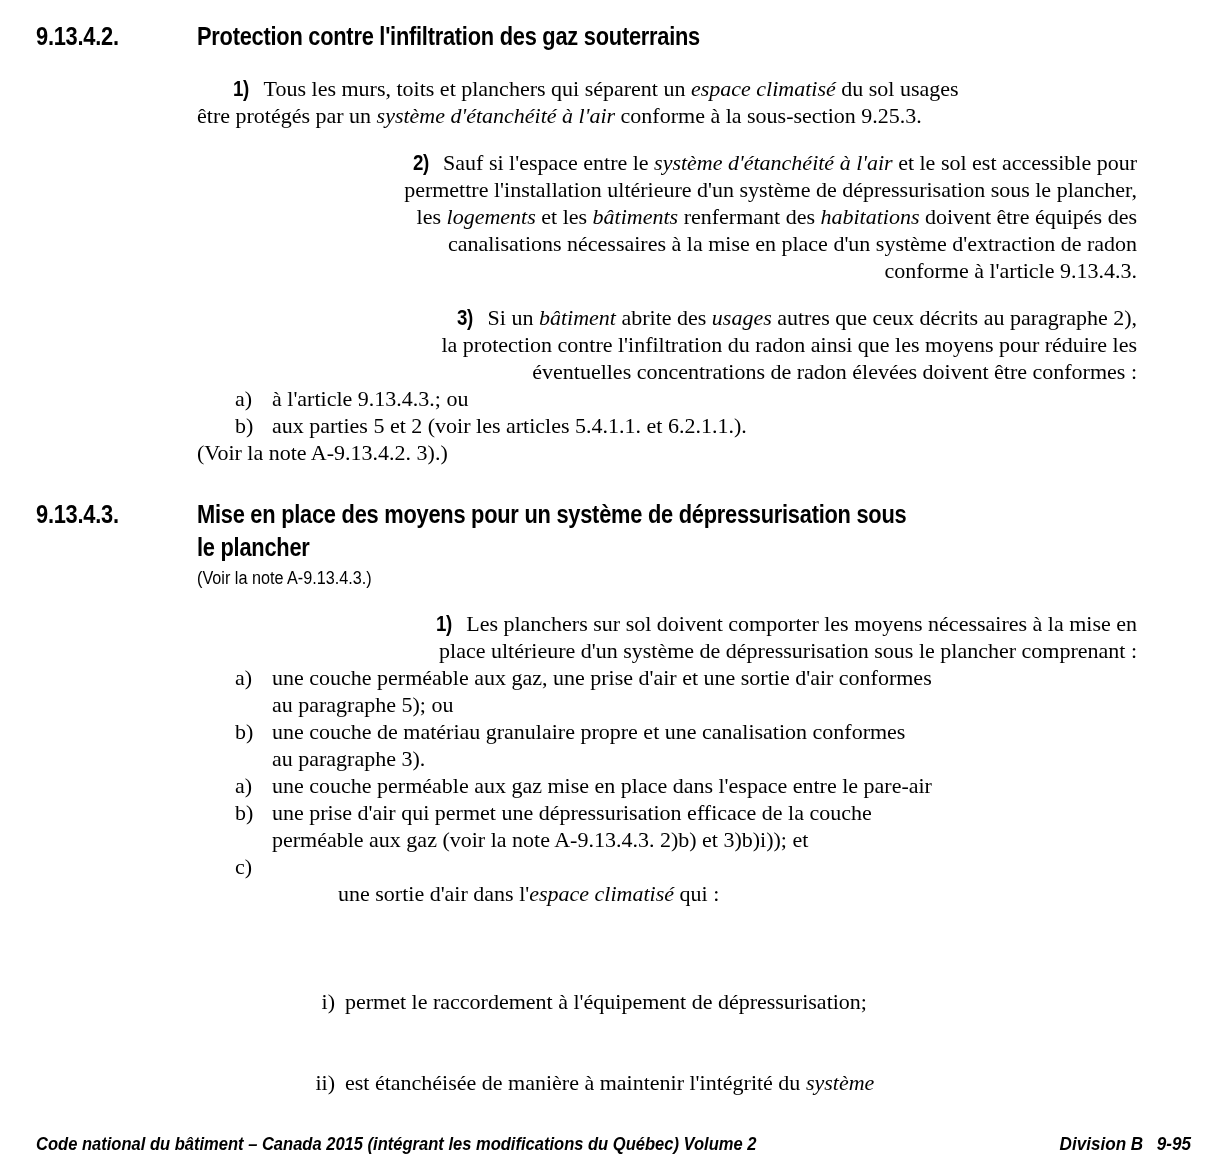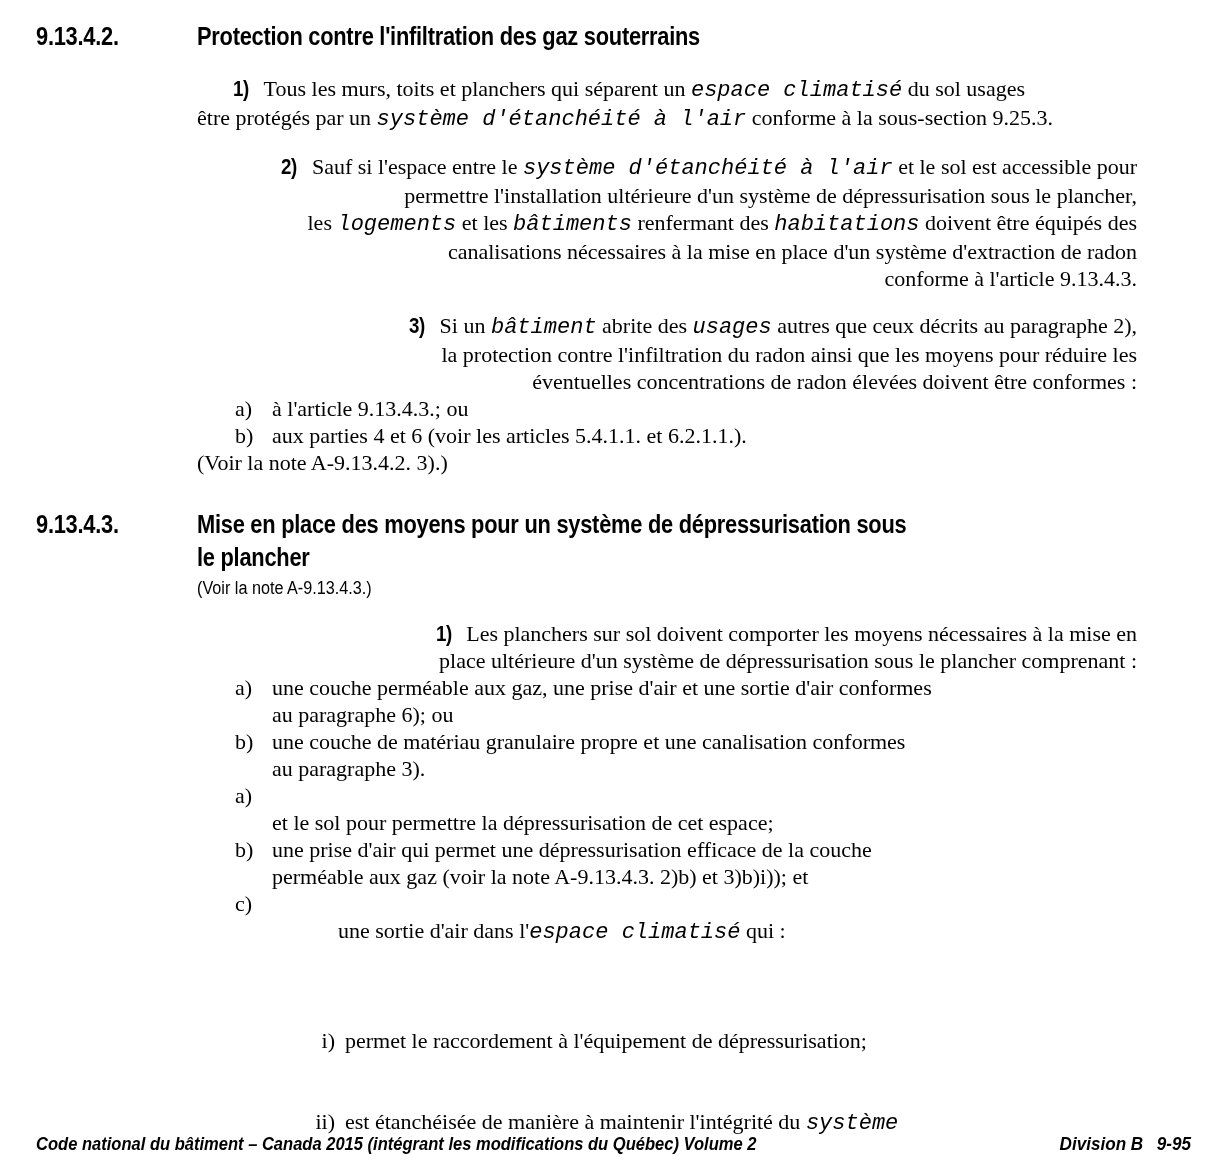--- a/index.html
+++ b/index.html
@@ -55,21 +55,21 @@
     font-family:"Liberation Sans", sans-serif;
     font-weight:bold;
     font-size:22px;
     display:inline-block;
     transform:scaleX(0.85);
     transform-origin:left bottom;
     margin-right:12px;
     letter-spacing:-0.5px;
     text-indent:0;
   }
-  .it { font-style:italic;font-family:Liberation Mono, monospace; }
+  .it { font-style:italic; }
   .list { margin-left:38px; }
   .li { display:flex; align-items:flex-start; }
   .marker { flex:none; width:37px; white-space:pre; }
   .li-text { flex:none; white-space:pre; }
   .sublist { margin-left:28px; }
   .sublist .marker {
     width:45px;
     text-align:right;
     padding-right:10px;
     box-sizing:border-box;
@@ -125,49 +125,49 @@
       <p class="para p-gap-lg"><span class="num">1)</span><span>Tous les murs, toits et planchers qui séparent un </span><span class="it">espace climatisé</span><span> du sol usages</span><br><span>être protégés par un </span><span class="it">système d'étanchéité à l'air</span><span> conforme à la sous-section 9.25.3.</span></p>
       <p class="para p-gap"><span class="num">2)</span><span>Sauf si l'espace entre le </span><span class="it">système d'étanchéité à l'air</span><span> et le sol est accessible pour</span><br><span>permettre l'installation ultérieure d'un système de dépressurisation sous le plancher,</span><br><span>les </span><span class="it">logements</span><span> et les </span><span class="it">bâtiments</span><span> renfermant des </span><span class="it">habitations</span><span> doivent être équipés des</span><br><span>canalisations nécessaires à la mise en place d'un système d'extraction de radon</span><br><span>conforme à l'article 9.13.4.3.</span></p>
       <p class="para p-gap"><span class="num">3)</span><span>Si un </span><span class="it">bâtiment</span><span> abrite des </span><span class="it">usages</span><span> autres que ceux décrits au paragraphe 2),</span><br><span>la protection contre l'infiltration du radon ainsi que les moyens pour réduire les</span><br><span>éventuelles concentrations de radon élevées doivent être conformes :</span></p>
       <div class="list">
         <div class="li">
           <span class="marker">a)</span>
           <span class="li-text"><span>à l'article 9.13.4.3.; ou</span></span>
         </div>
         <div class="li">
           <span class="marker">b)</span>
-          <span class="li-text"><span>aux parties 4 et 6 (voir les articles 5.4.1.1. et 6.2.1.1.).</span></span>
+          <span class="li-text"><span>aux parties 5 et 2 (voir les articles 5.4.1.1. et 6.2.1.1.).</span></span>
         </div>
       </div>
       <p class="note-serif">(Voir la note A-9.13.4.2. 3).)</p>
     </section>
 
     <section class="sec2">
       <div class="sec-head">
         <div class="art-num">9.13.4.3.</div>
         <h1 class="sec-title"><span>Mise en place des moyens pour un système de dépressurisation sous</span><br><span>le plancher</span></h1>
       </div>
       <p class="note-sans">(Voir la note A-9.13.4.3.)</p>
 
       <p class="para p-gap"><span class="num">1)</span><span>Les planchers sur sol doivent comporter les moyens nécessaires à la mise en</span><br><span>place ultérieure d'un système de dépressurisation sous le plancher comprenant :</span></p>
       <div class="list">
         <div class="li">
           <span class="marker">a)</span>
-          <span class="li-text"><span>une couche perméable aux gaz, une prise d'air et une sortie d'air conformes</span><br><span>au paragraphe 6); ou</span></span>
+          <span class="li-text"><span>une couche perméable aux gaz, une prise d'air et une sortie d'air conformes</span><br><span>au paragraphe 5); ou</span></span>
         </div>
         <div class="li">
           <span class="marker">b)</span>
           <span class="li-text"><span>une couche de matériau granulaire propre et une canalisation conformes</span><br><span>au paragraphe 3).</span></span>
         </div>
       </div>
 
       <div class="list">
         <div class="li">
           <span class="marker">a)</span>
-          <span class="li-text"><br><span>et le sol pour permettre la dépressurisation de cet espace;</span></span>
+          <span class="li-text"><span>une couche perméable aux gaz mise en place dans l'espace entre le pare-air</span><br></span>
         </div>
         <div class="li">
           <span class="marker">b)</span>
           <span class="li-text"><span>une prise d'air qui permet une dépressurisation efficace de la couche</span><br><span>perméable aux gaz (voir la note A-9.13.4.3. 2)b) et 3)b)i)); et</span></span>
         </div>
         <div class="li">
           <span class="marker">c)</span>
           <span class="li-text">
             <span><span>une sortie d'air dans l'</span><span class="it">espace climatisé</span><span> qui :</span></span>
             <span class="sublist" style="display:block;">

